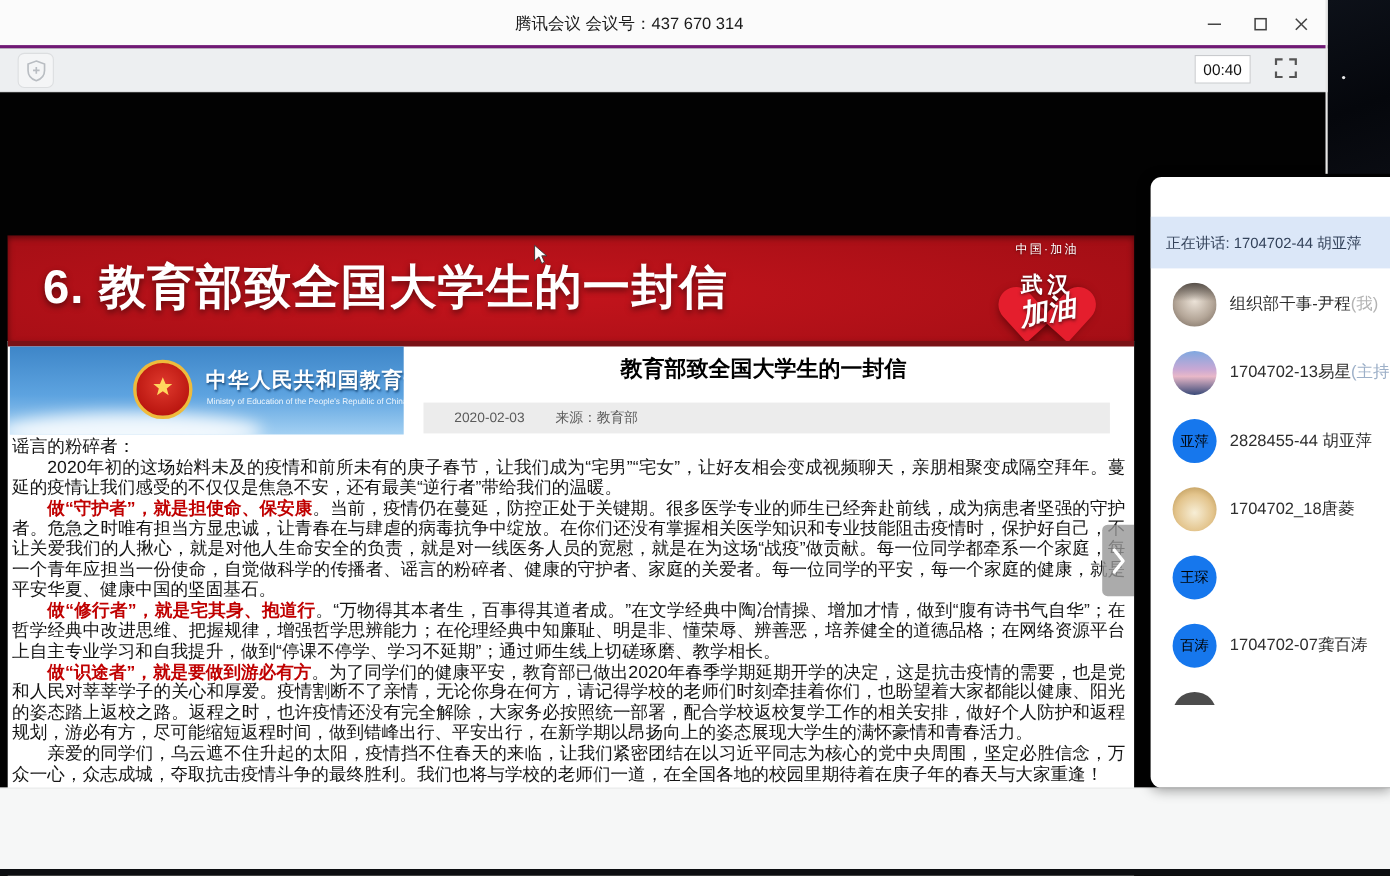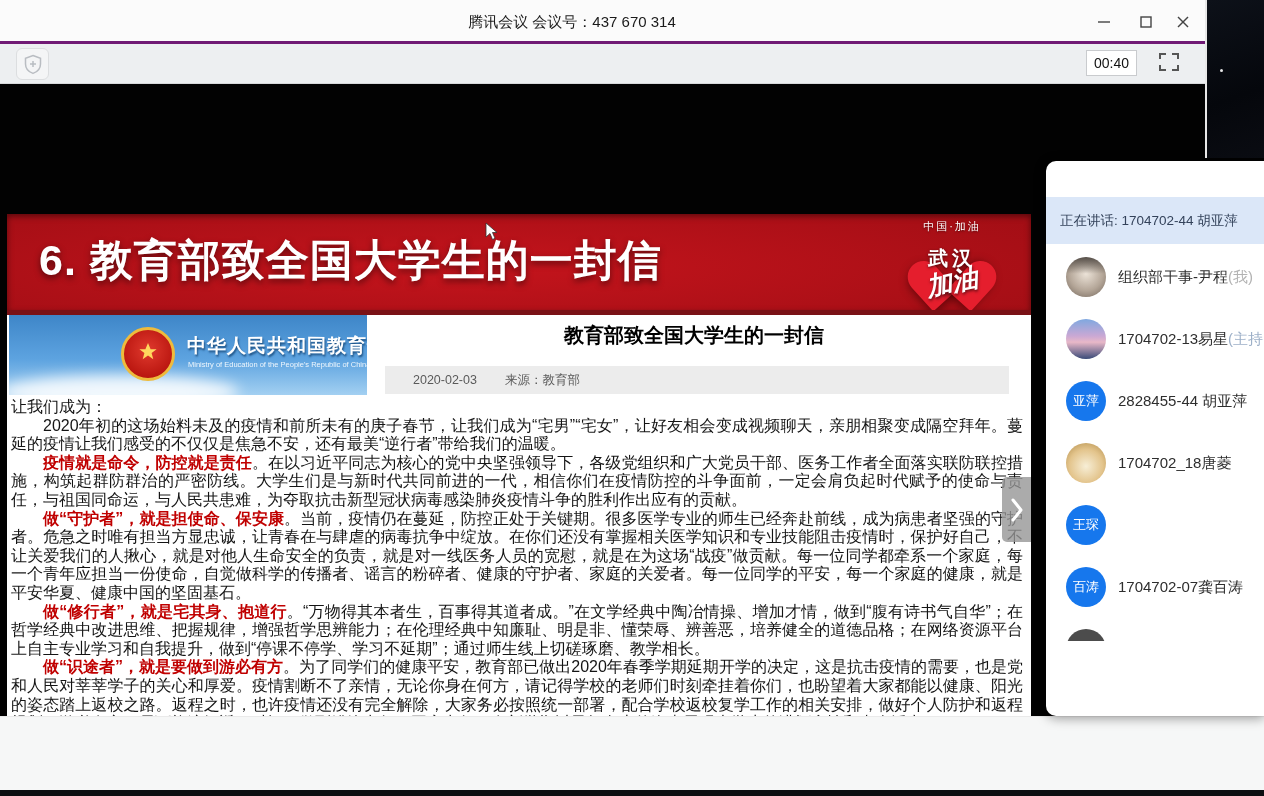--- a/index.html
+++ b/index.html
@@ -76,21 +76,21 @@
   .panel{position:absolute;left:1046px;top:161px;width:218px;height:555px;background:#fff;
     border-radius:10px 0 0 10px;box-shadow:0 2px 12px rgba(0,0,0,.4);overflow:hidden;z-index:5;}
   .speaking{position:absolute;left:0;right:0;top:36px;height:47px;background:#dbe7f8;line-height:47px;
     padding-left:14px;font-size:13.5px;color:#33425a;white-space:nowrap;overflow:hidden;}
   .plist{position:absolute;left:0;right:0;top:85px;height:395px;overflow:hidden;}
   .prow{position:relative;height:62px;}
   .pav{position:absolute;left:20px;top:11px;width:40px;height:40px;border-radius:50%;overflow:hidden;}
   .pname{position:absolute;left:72px;top:0;height:62px;line-height:62px;font-size:15px;color:#2e2e2e;white-space:nowrap;}
   .sx-me{color:#b3b3b3;}
   .sx-host{color:#9db0c8;}
-  .av-blue{background:#1677ed;color:#ffffff;font-size:13px;display:flex;align-items:center;justify-content:center;letter-spacing:0;}
+  .av-blue{background:#1677ed;color:#000000;font-size:13px;display:flex;align-items:center;justify-content:center;letter-spacing:0;}
   .av-photo-boy{background:linear-gradient(180deg,#57504a 0%,rgba(0,0,0,0) 42%),radial-gradient(circle at 50% 42%,#ece3d8 0%,#b4a698 55%,#6f6257 100%);}
   .av-photo-anime{background:linear-gradient(180deg,#7fa8e0 0%,#c9a8d4 42%,#e8b8c8 58%,#3a4a78 100%);}
   .av-photo-dog{background:radial-gradient(circle at 50% 58%,#f7eed6 0%,#e3c48c 55%,#ad8743 100%);}
   .av-photo-dark{background:#4c4c4c;}
 
   
   .toolbar{position:absolute;left:0;top:716px;width:1264px;height:74px;background:#f6f7f7;border-top:1px solid #eaeaea;z-index:4;}
   .bottom-strip{position:absolute;left:0;top:789px;width:1264px;height:7px;background:#0c0e11;}
 </style>
 </head>
@@ -163,23 +163,22 @@
         <div class="moe-cn">中华人民共和国教育部</div>
         <div class="moe-en">Ministry of Education of the People's Republic of China</div>
       </div>
 
       <div class="doc-title">教育部致全国大学生的一封信</div>
       <div class="meta">
         <span>2020-02-03</span><span>来源：教育部</span>
       </div>
 
       <div class="doc-body">
-        <p class="no-indent"><span>让我们成为：</span></p>
+        <p class="no-indent"><span>谣言的粉碎者：</span></p>
         <p><span>2020年初的这场始料未及的疫情和前所未有的庚子春节，让我们成为“宅男”“宅女”，让好友相会变成视频聊天，亲朋相聚变成隔空拜年。蔓延的疫情让我们感受的不仅仅是焦急不安，还有最美“逆行者”带给我们的温暖。</span></p>
-        <p><span class="lead">疫情就是命令，防控就是责任</span><span>。在以习近平同志为核心的党中央坚强领导下，各级党组织和广大党员干部、医务工作者全面落实联防联控措施，构筑起群防群治的严密防线。大学生们是与新时代共同前进的一代，相信你们在疫情防控的斗争面前，一定会肩负起时代赋予的使命与责任，与祖国同命运，与人民共患难，为夺取抗击新型冠状病毒感染肺炎疫情斗争的胜利作出应有的贡献。</span></p>
         <p><span class="lead">做“守护者”，就是担使命、保安康</span><span>。当前，疫情仍在蔓延，防控正处于关键期。很多医学专业的师生已经奔赴前线，成为病患者坚强的守护者。危急之时唯有担当方显忠诚，让青春在与肆虐的病毒抗争中绽放。在你们还没有掌握相关医学知识和专业技能阻击疫情时，保护好自己，不让关爱我们的人揪心，就是对他人生命安全的负责，就是对一线医务人员的宽慰，就是在为这场“战疫”做贡献。每一位同学都牵系一个家庭，每一个青年应担当一份使命，自觉做科学的传播者、谣言的粉碎者、健康的守护者、家庭的关爱者。每一位同学的平安，每一个家庭的健康，就是平安华夏、健康中国的坚固基石。</span></p>
         <p><span class="lead">做“修行者”，就是宅其身、抱道行</span><span>。“万物得其本者生，百事得其道者成。”在文学经典中陶冶情操、增加才情，做到“腹有诗书气自华”；在哲学经典中改进思维、把握规律，增强哲学思辨能力；在伦理经典中知廉耻、明是非、懂荣辱、辨善恶，培养健全的道德品格；在网络资源平台上自主专业学习和自我提升，做到“停课不停学、学习不延期”；通过师生线上切磋琢磨、教学相长。</span></p>
         <p><span class="lead">做“识途者”，就是要做到游必有方</span><span>。为了同学们的健康平安，教育部已做出2020年春季学期延期开学的决定，这是抗击疫情的需要，也是党和人民对莘莘学子的关心和厚爱。疫情割断不了亲情，无论你身在何方，请记得学校的老师们时刻牵挂着你们，也盼望着大家都能以健康、阳光的姿态踏上返校之路。返程之时，也许疫情还没有完全解除，大家务必按照统一部署，配合学校返校复学工作的相关安排，做好个人防护和返程规划，游必有方，尽可能缩短返程时间，做到错峰出行、平安出行，在新学期以昂扬向上的姿态展现大学生的满怀豪情和青春活力。</span></p>
         <p><span>亲爱的同学们，乌云遮不住升起的太阳，疫情挡不住春天的来临，让我们紧密团结在以习近平同志为核心的党中央周围，坚定必胜信念，万众一心，众志成城，夺取抗击疫情斗争的最终胜利。我们也将与学校的老师们一道，在全国各地的校园里期待着在庚子年的春天与大家重逢！</span></p>
       </div>
 
       <button class="next-arrow">
         <svg width="14" height="26" viewBox="0 0 14 26">
           <polyline points="3,3 11,13 3,23" fill="none" stroke="#fff" stroke-width="3" stroke-linecap="round" stroke-linejoin="round"></polyline>
         </svg>

